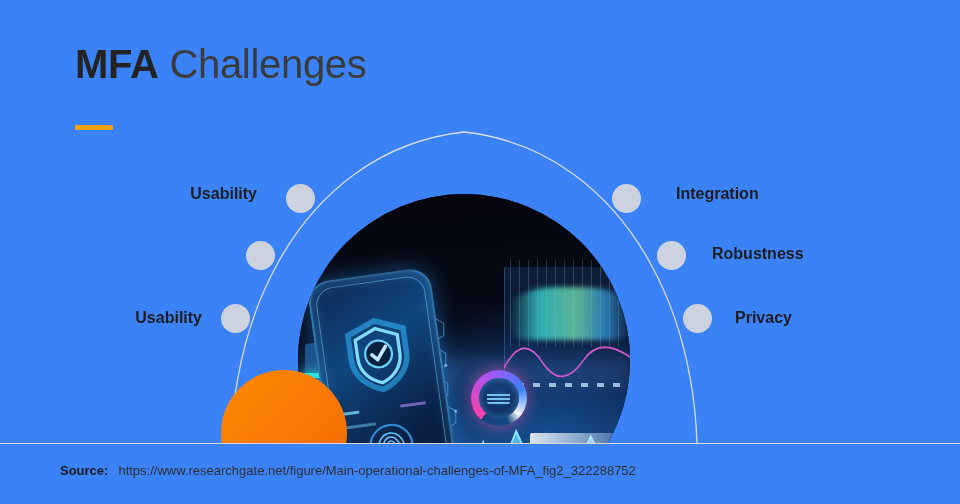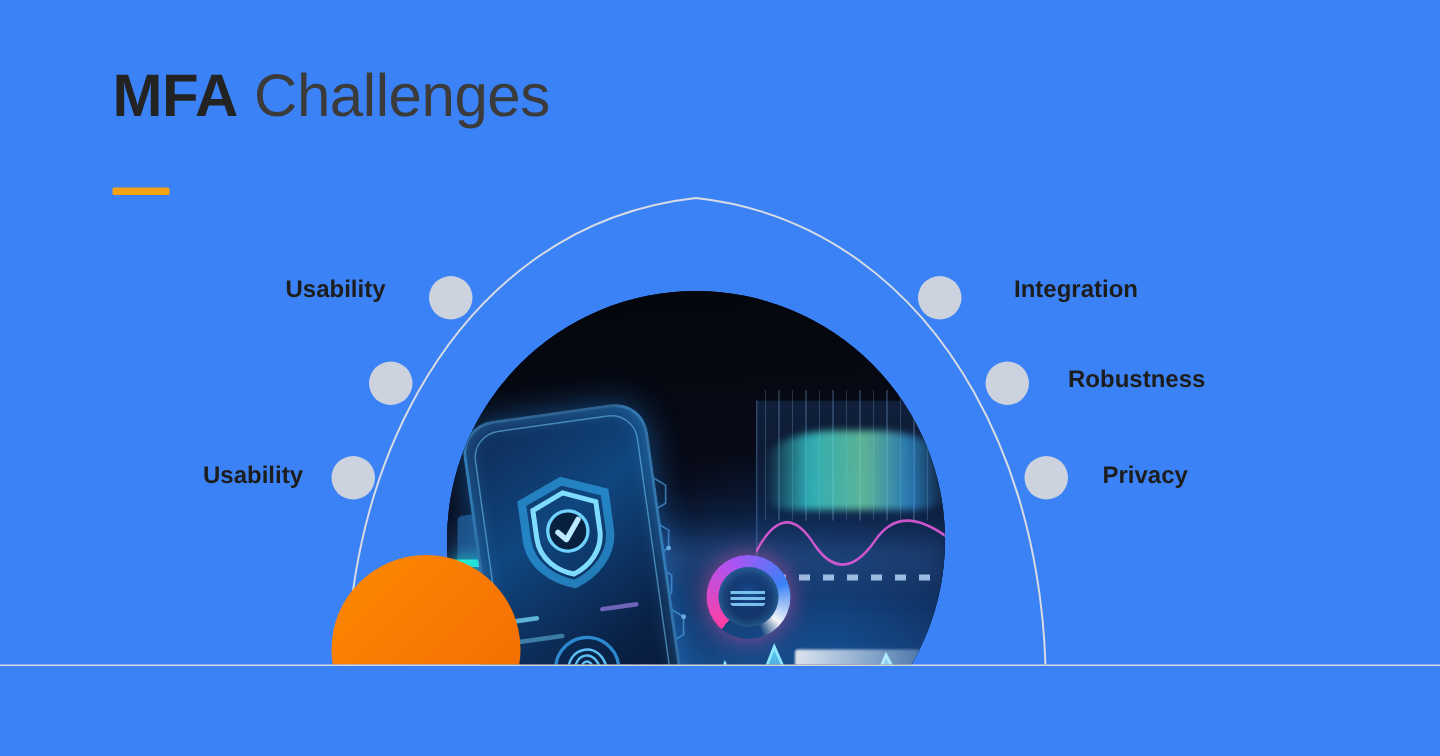--- a/index.html
+++ b/index.html
@@ -303,14 +303,17 @@
 
     <div class="node" style="left:657px;top:241px;"></div>
     <div class="nlabel right" style="left:712px;top:254px;">Robustness</div>
 
     <div class="node" style="left:683px;top:304px;"></div>
     <div class="nlabel right" style="left:735px;top:318px;">Privacy</div>
 
   </div>
 
   <div class="rule"></div>
+  <div class="source">
+    <span class="lbl">Source:</span><span class="url">https://www.researchgate.net/figure/Main-operational-challenges-of-MFA_fig2_322288752</span>
+  </div>
 
 </div>
 
 </body></html>

